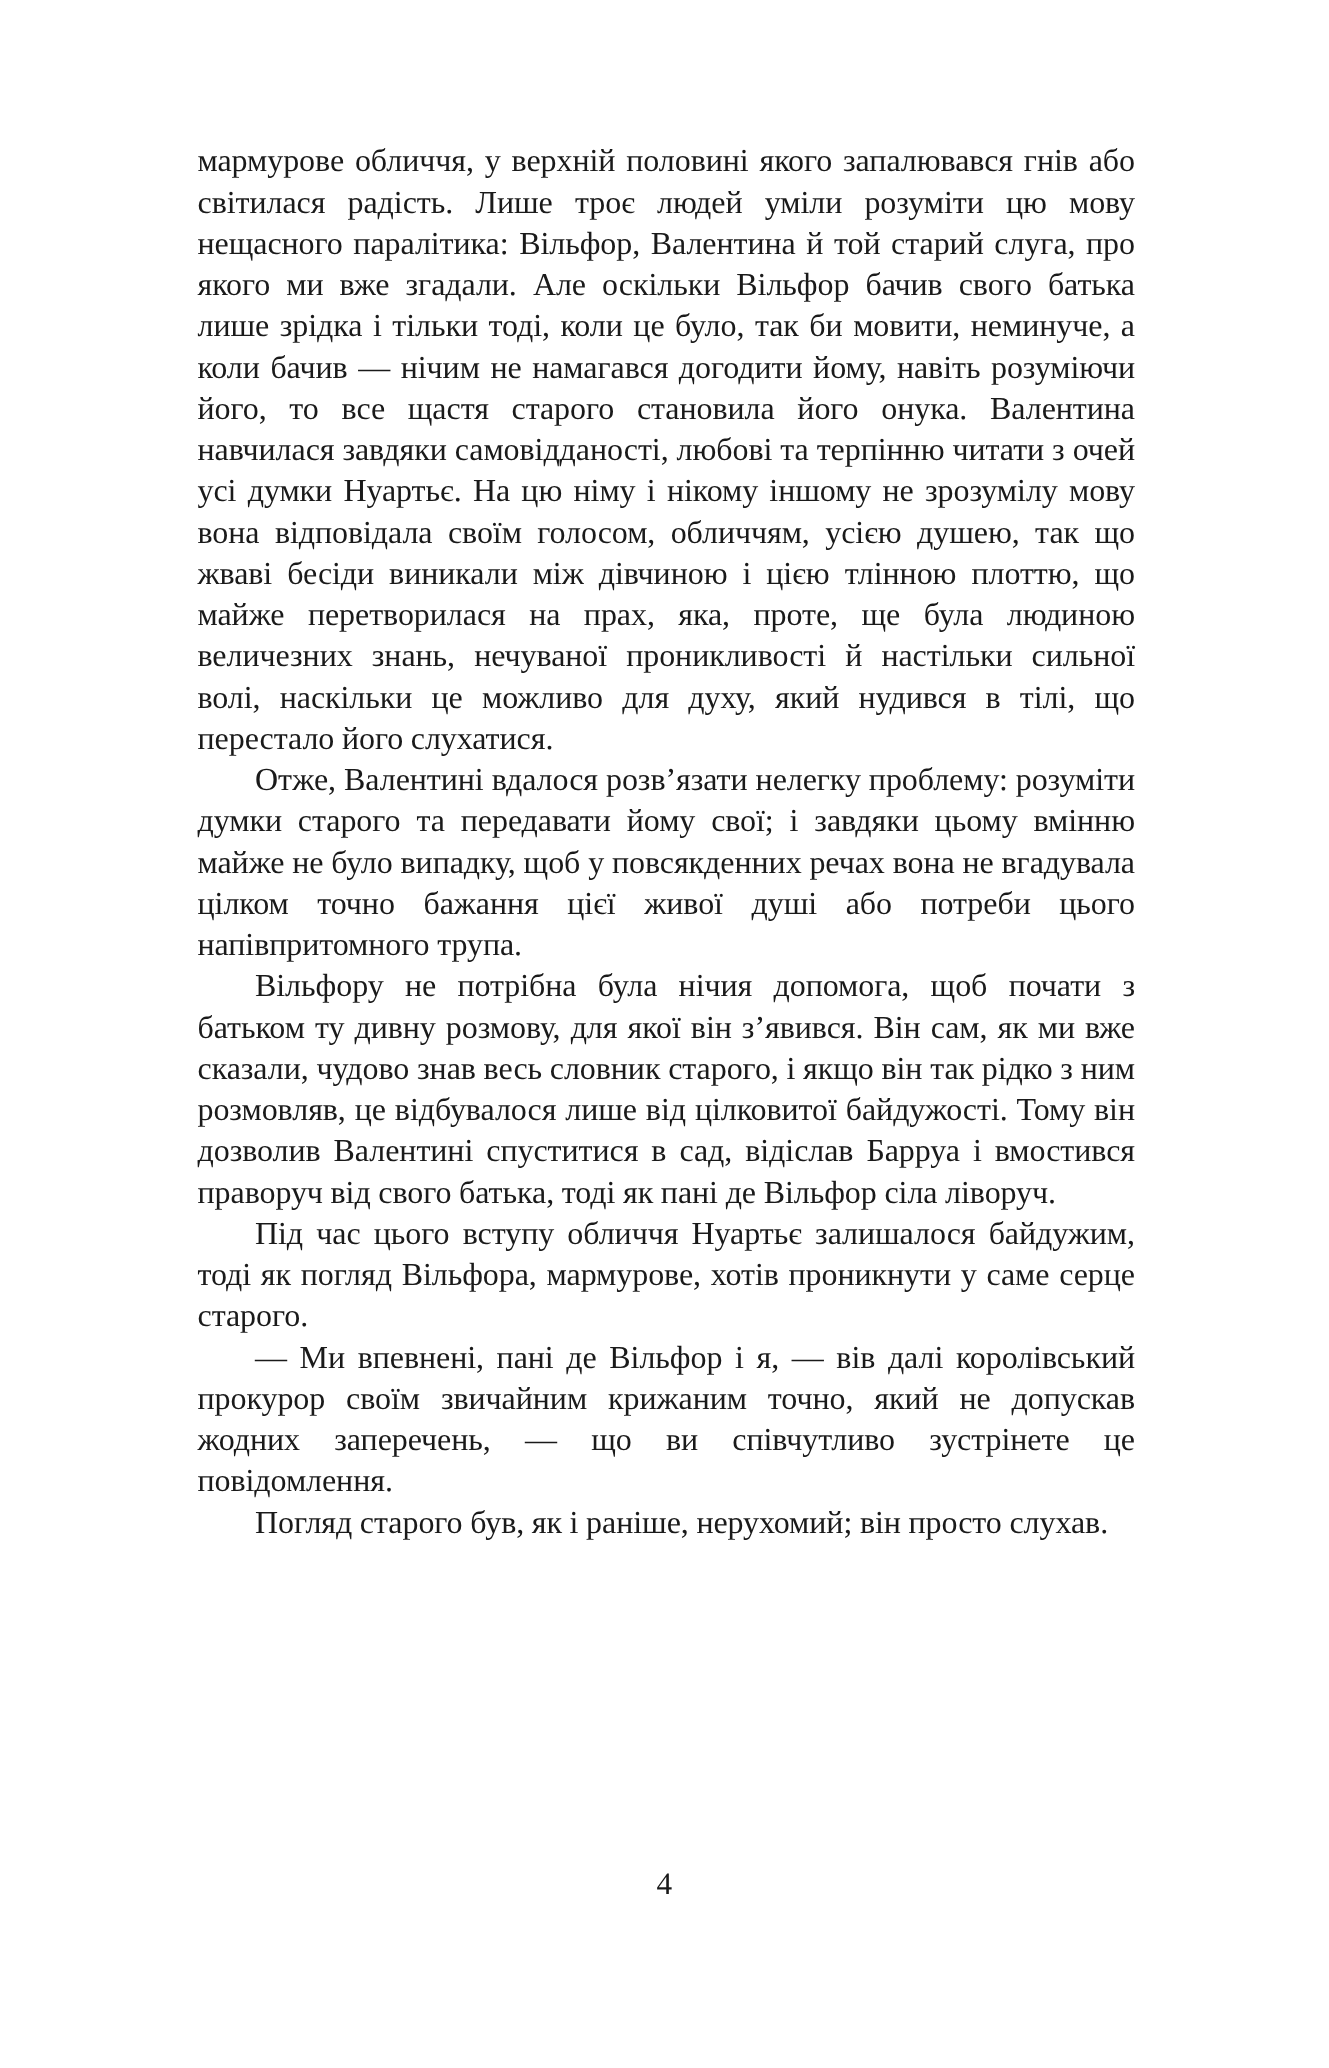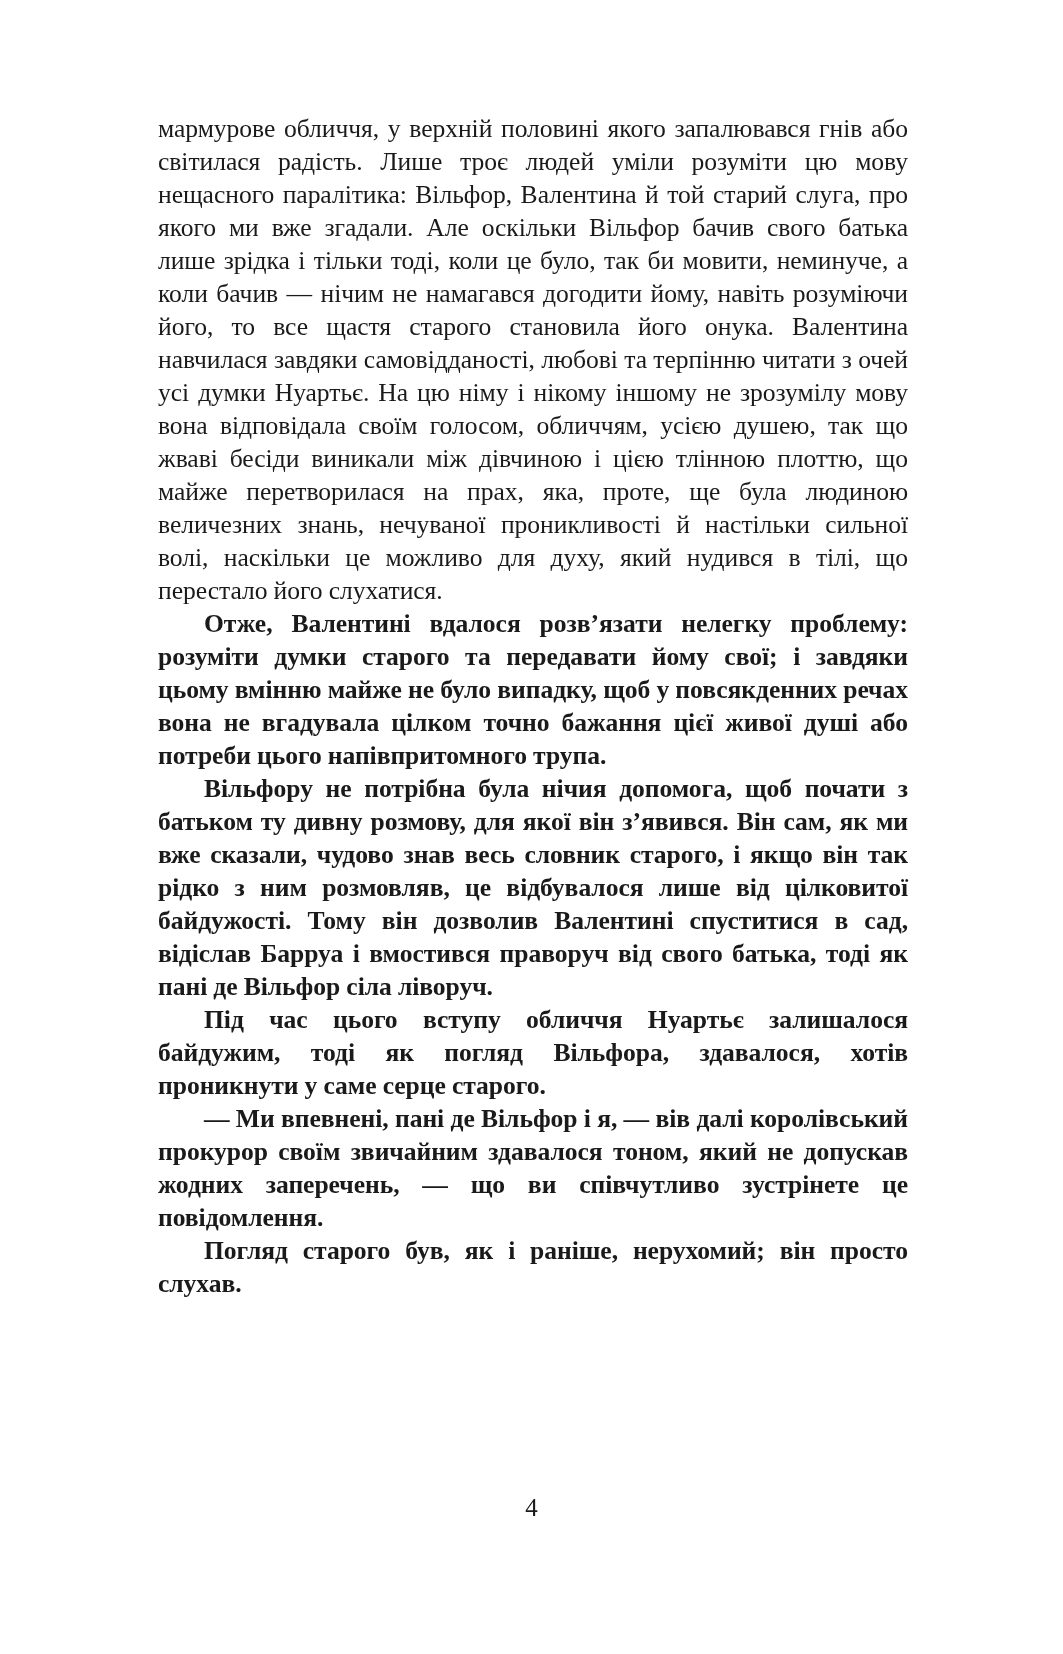--- a/index.html
+++ b/index.html
@@ -36,21 +36,20 @@
     text-justify: inter-word;
     font-size: 25.6px;
     line-height: 33px;
     letter-spacing: -0.05px;
     word-spacing: -0.2px;
     hyphens: manual;
     -webkit-hyphens: manual;
   }
   .para.indent {
     text-indent: 46px;
-    font-weight: bold;
   }
   .para.first {
     text-indent: 0;
   }
   .para:last-child {
     text-align: justify;
   }
   .folio {
     position: absolute;
     left: 0;
@@ -64,21 +63,21 @@
 </style>
 </head>
 <body>
 
 <div class="page">
 
   <div class="text-block">
     <p class="para first">мармурове обличчя, у верхній половині якого запалювався гнів або світилася радість. Лише троє людей уміли розуміти цю мову нещасного паралітика: Вільфор, Валентина й той старий слуга, про якого ми вже згадали. Але оскільки Вільфор бачив свого батька лише зрідка і тільки тоді, коли це було, так би мовити, неминуче, а коли бачив — нічим не намагався догодити йому, навіть розуміючи його, то все щастя старого становила його онука. Валентина навчилася завдяки самовідданості, любові та терпінню читати з очей усі думки Нуартьє. На цю німу і нікому іншому не зрозумілу мову вона відповідала своїм голосом, обличчям, усією душею, так що жваві бесіди виникали між дівчиною і цією тлінною плоттю, що майже перетворилася на прах, яка, проте, ще була людиною величезних знань, нечуваної проникливості й настільки сильної волі, наскільки це можливо для духу, який нудився в тілі, що перестало його слухатися.</p>
     <p class="para indent">Отже, Валентині вдалося розв’язати нелегку проблему: розуміти думки старого та передавати йому свої; і завдяки цьому вмінню майже не було випадку, щоб у повсякденних речах вона не вгадувала цілком точно бажання цієї живої душі або потреби цього напівпритомного трупа.</p>
     <p class="para indent">Вільфору не потрібна була нічия допомога, щоб почати з батьком ту дивну розмову, для якої він з’явився. Він сам, як ми вже сказали, чудово знав весь словник старого, і якщо він так рідко з ним розмовляв, це відбувалося лише від цілковитої байдужості. Тому він дозволив Валентині спуститися в сад, відіслав Барруа і вмостився праворуч від свого батька, тоді як пані де Вільфор сіла ліворуч.</p>
-    <p class="para indent">Під час цього вступу обличчя Нуартьє залишалося байдужим, тоді як погляд Вільфора, здавалося, хотів проникнути у саме серце старого.</p>
-    <p class="para indent">— Ми впевнені, пані де Вільфор і я, — вів далі королівський прокурор своїм звичайним здавалося тоном, який не допускав жодних заперечень, — що ви співчутливо зустрінете це повідомлення.</p>
+    <p class="para indent">Під час цього вступу обличчя Нуартьє залишалося байдужим, тоді як погляд Вільфора, мармурове, хотів проникнути у саме серце старого.</p>
+    <p class="para indent">— Ми впевнені, пані де Вільфор і я, — вів далі королівський прокурор своїм звичайним крижаним точно, який не допускав жодних заперечень, — що ви співчутливо зустрінете це повідомлення.</p>
     <p class="para indent">Погляд старого був, як і раніше, нерухомий; він просто слухав.</p>
 
   </div>
 
   <div class="folio">4</div>
 
 </div>
 
 </body></html>

